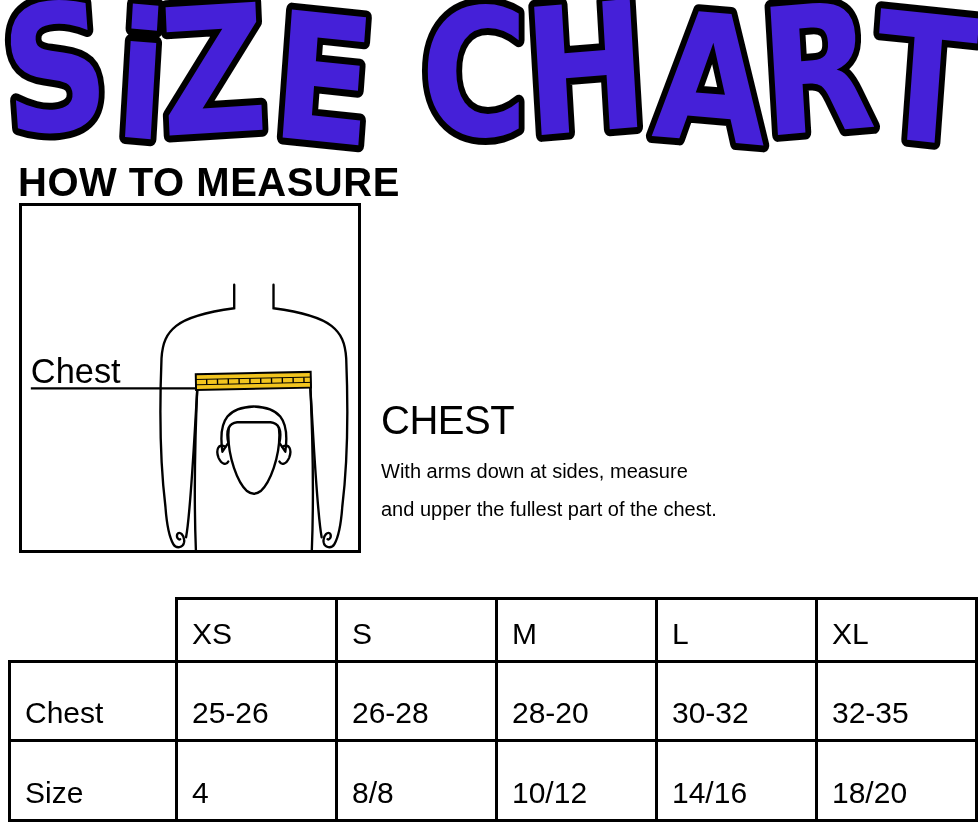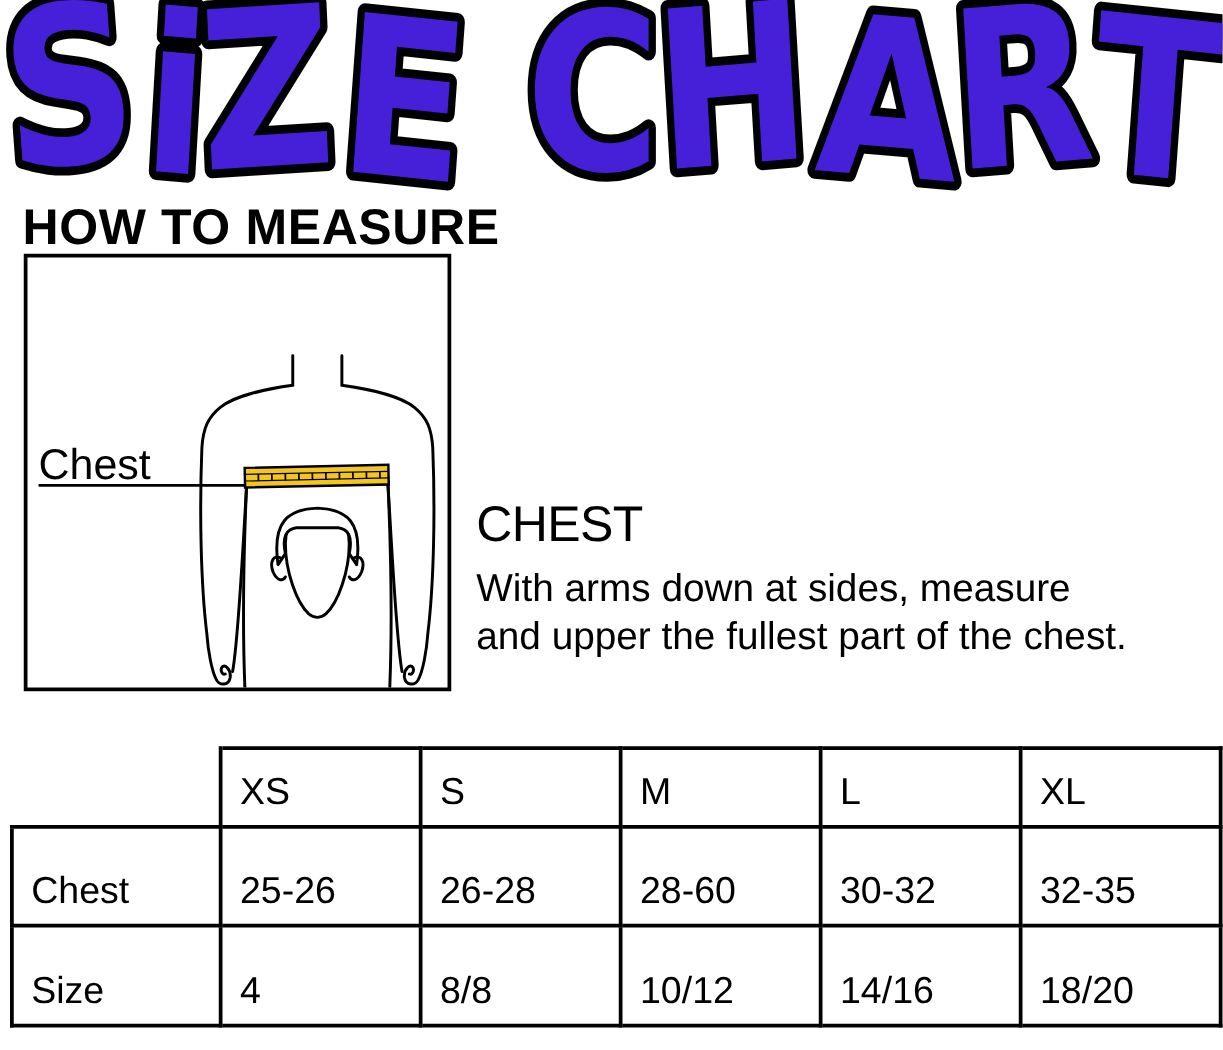--- a/index.html
+++ b/index.html
@@ -42,21 +42,21 @@
   }
 
   
   .chest-heading {
     position:absolute; left:381px; top:398px;
     font-size:40px; line-height:44px; font-weight:normal;
     letter-spacing:-0.5px; white-space:nowrap;
   }
   .chest-par {
     position:absolute; left:381px; top:452px;
-    font-size:31px; line-height:38px; white-space:nowrap;
+    font-size:20px; line-height:38px; white-space:nowrap;
   }
 
   
   .size-table {
     position:absolute; left:8px; top:597px;
     border-collapse:collapse; table-layout:fixed;
   }
   .size-table td {
     border:3px solid #000;
     vertical-align:bottom;
@@ -138,21 +138,21 @@
       <td>XS</td>
       <td>S</td>
       <td>M</td>
       <td>L</td>
       <td>XL</td>
     </tr>
     <tr class="row-chest-tr">
       <td>Chest</td>
       <td>25-26</td>
       <td>26-28</td>
-      <td>28-60</td>
+      <td>28-20</td>
       <td>30-32</td>
       <td>32-35</td>
     </tr>
     <tr class="row-size-tr">
       <td>Size</td>
       <td>4</td>
       <td>8/8</td>
       <td>10/12</td>
       <td>14/16</td>
       <td>18/20</td>

